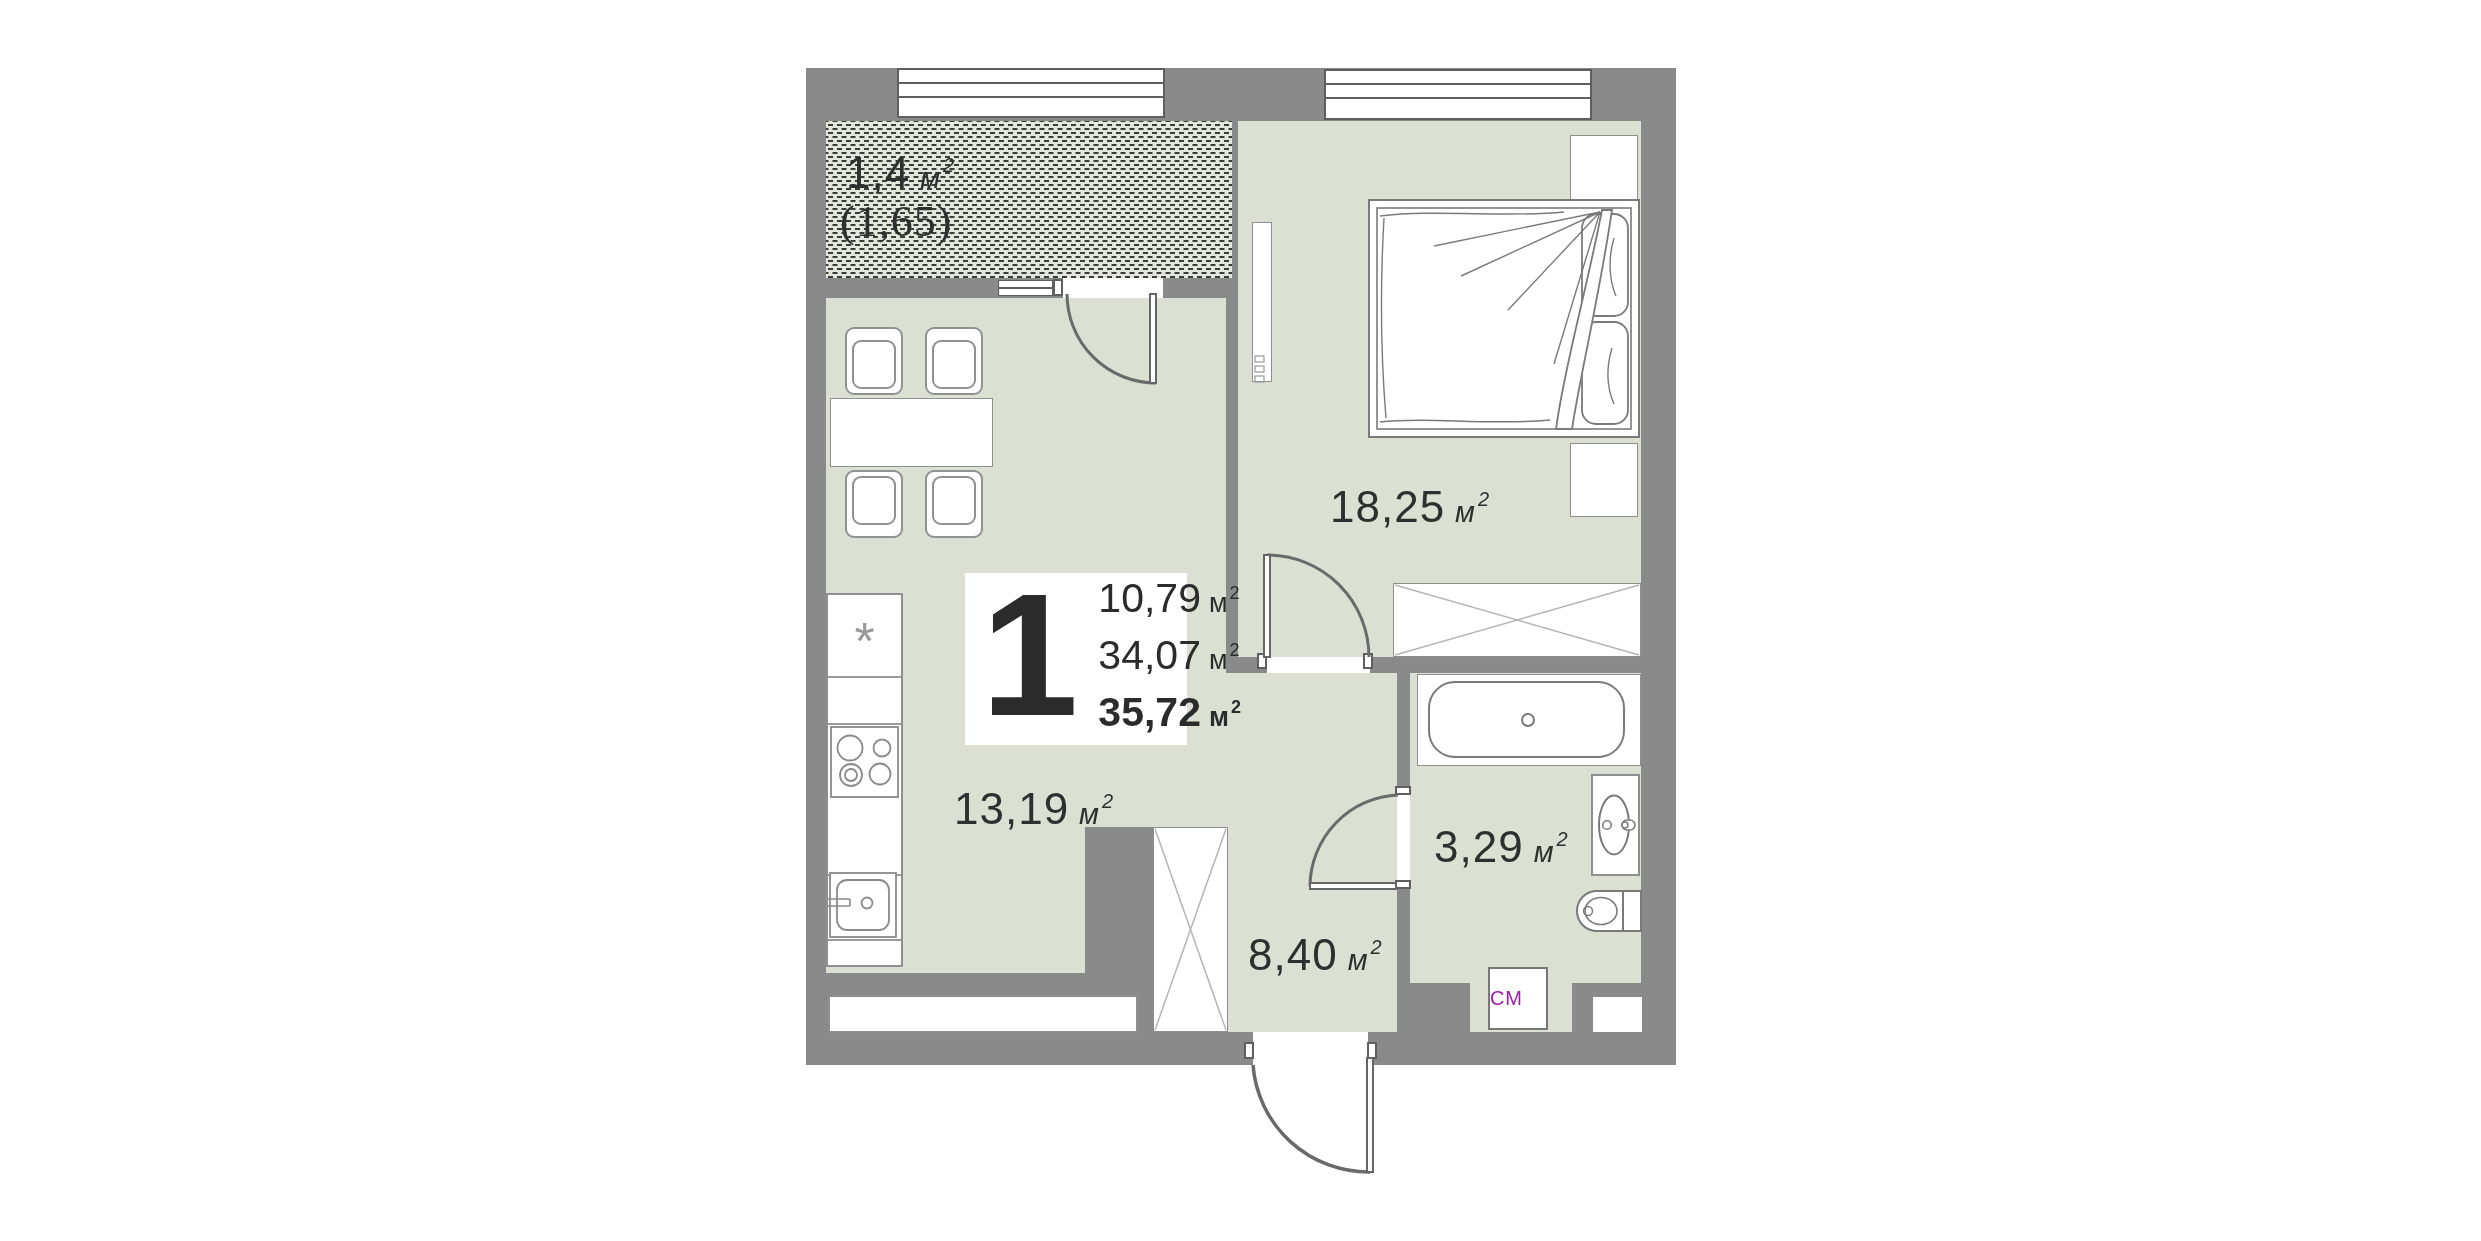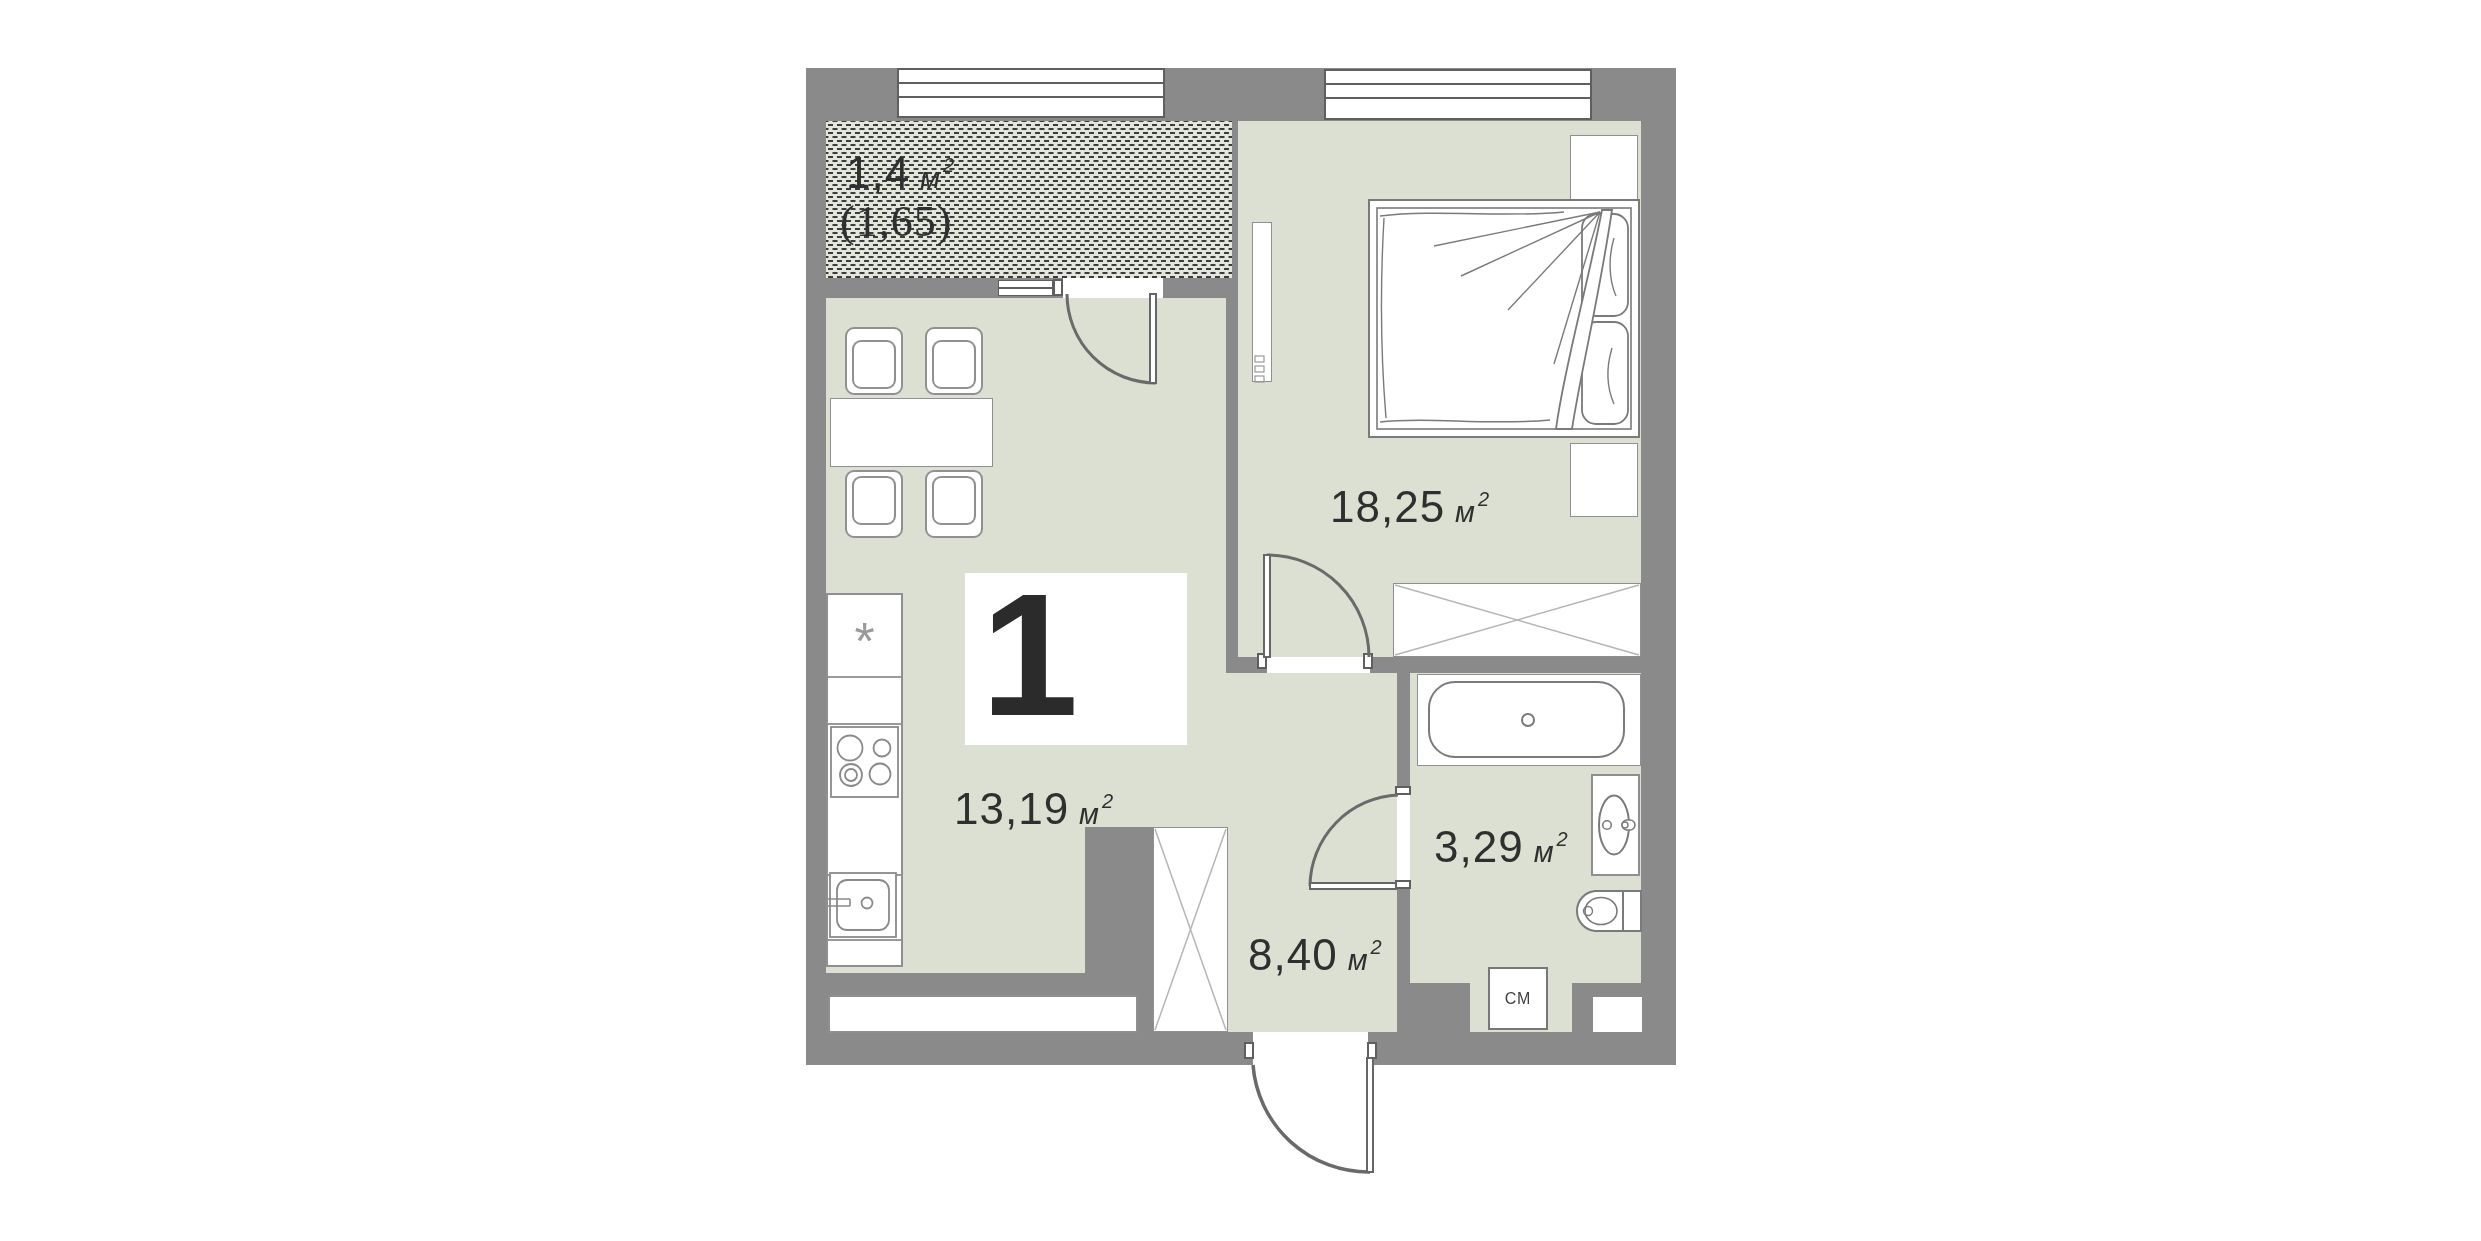--- a/index.html
+++ b/index.html
@@ -35,21 +35,21 @@
   .ivals{display:flex;flex-direction:column;margin-left:20px;gap:1px;}
   .irow{font-size:41px;font-weight:500;color:#2b2b2b;white-space:nowrap;line-height:48px;}
   .irow .u{font-size:27px;margin-left:8px;}
   .irow .sup{font-size:18px;top:-13px;}
   .irow.total{font-weight:800;}
   .chair{background:#fff;border:2px solid #909090;border-radius:9px;box-sizing:border-box;}
   .seat{position:absolute;left:5px;right:5px;border:2px solid #909090;border-radius:9px;background:#fff;}
   .seat.bt{top:11px;bottom:4px;}
   .seat.bb{top:4px;bottom:11px;}
   .cmbox{background:#fff;border:2px solid #777;box-sizing:border-box;display:flex;
-         align-items:center;justify-content:center;font-size:16px;color:#404040;letter-spacing:1px;}
+         align-items:center;justify-content:flex-start;font-size:20px;color:#a21caf;letter-spacing:1px;}
   .fsym{display:flex;align-items:center;justify-content:center;font-size:52px;color:#9a9a9a;}
 </style>
 </head>
 <body>
 
 <div id="plan">
 
   <div class="abs wall" style="left:0;top:0;width:870px;height:997px;"></div>
 
   <div class="abs hatch" style="left:20px;top:53px;width:406px;height:157px;"></div>
@@ -115,20 +115,31 @@
   <div class="abs wbox" style="left:764px;top:67px;width:68px;height:68px;border-width:1.5px;"></div>
   <div class="abs wbox" style="left:764px;top:375px;width:68px;height:74px;border-width:1.5px;"></div>
   <div class="abs wbox" style="left:611px;top:606px;width:224px;height:92px;border-width:1.5px;"></div>
   <div class="abs wbox" style="left:785px;top:706px;width:49px;height:102px;border-width:2px;"></div>
   <div class="abs cmbox" style="left:682px;top:899px;width:60px;height:63px;">
     <span>СМ</span>
   </div>
 
   <div class="abs info-box" style="left:159px;top:505px;width:222px;height:172px;">
     <div class="one">1</div>
+    <div class="ivals">
+      <div class="irow">
+        <span>10,79</span><span class="u"><span>м</span><span class="sup">2</span></span>
+      </div>
+      <div class="irow">
+        <span>34,07</span><span class="u"><span>м</span><span class="sup">2</span></span>
+      </div>
+      <div class="irow total">
+        <span>35,72</span><span class="u"><span>м</span><span class="sup">2</span></span>
+      </div>
+    </div>
   </div>
 
   <div class="rlabel" style="left:40px;top:80px;">
     <span>1,4</span><span class="u"><span>м</span><span class="sup">2</span></span>
   </div>
   <div class="coef" style="left:34px;top:128px;font-family:Liberation Serif, serif;">(1,65)</div>
   <div class="rlabel" style="left:140px;top:716px;margin-left:8px;">
     <span>13,19</span><span class="u"><span>м</span><span class="sup">2</span></span>
   </div>
   <div class="rlabel" style="left:524px;top:414px;">

